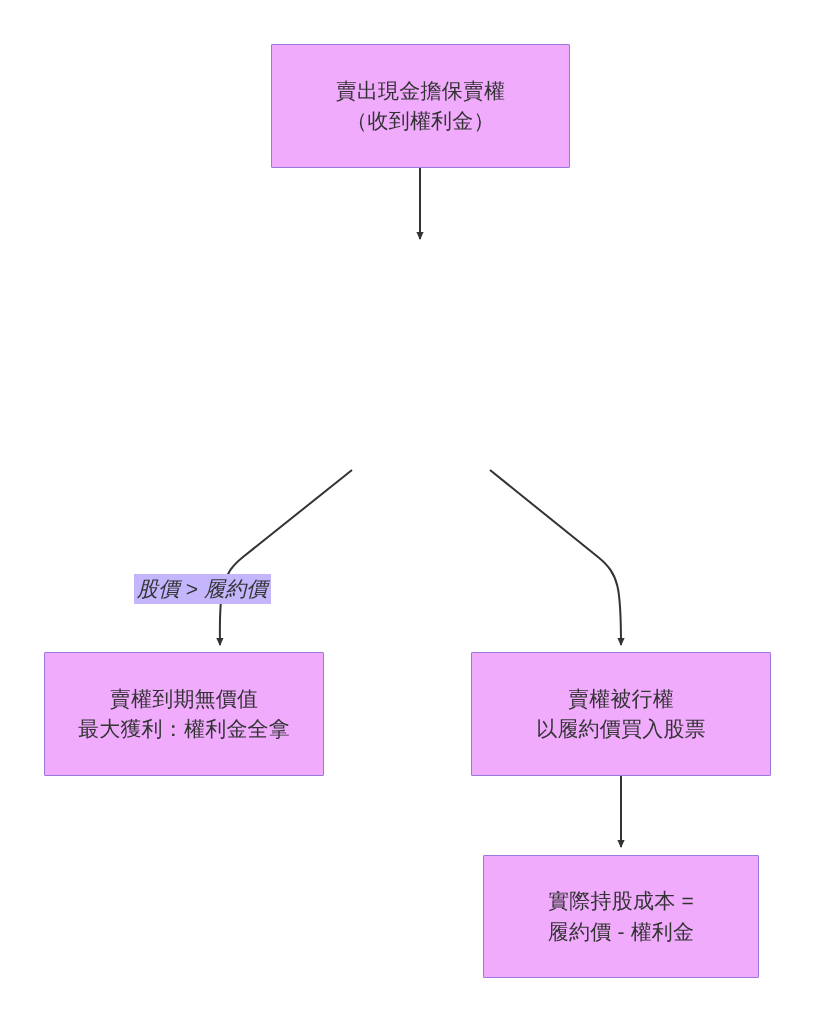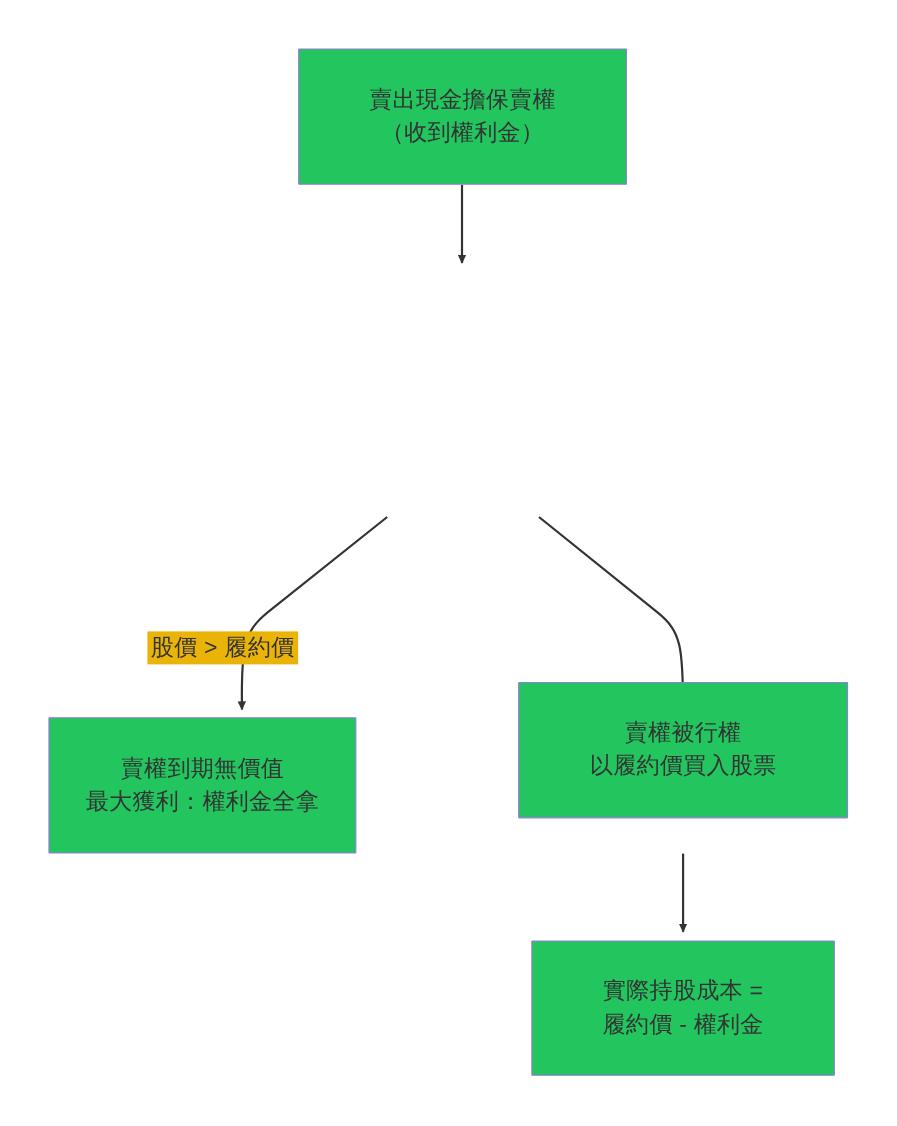--- a/index.html
+++ b/index.html
@@ -43,21 +43,21 @@
   .node {
     position: absolute;
     z-index: 2;
     box-sizing: border-box;
     display: flex;
     align-items: center;
     justify-content: center;
   }
 
   .node-rect {
-    background: #22c55e;
+    background: #f0abfc;
     border: 1.6px solid #9a78e0;
     border-radius: 1px;
   }
 
   .node-label {
     color: #333333;
     font-size: 21px;
     line-height: 1.45;
     text-align: center;
     white-space: pre-line;
@@ -96,24 +96,25 @@
     letter-spacing: 0.2px;
   }
 
   
   .edge-label {
     position: absolute;
     z-index: 3;
     color: #333333;
     font-size: 21px;
     line-height: 1.25;
-    background: #eab308;
+    background: #c4b5fd;
     padding: 2px 3px;
     white-space: nowrap;
     letter-spacing: 0.2px;
+    font-style: italic;
   }
 </style>
 </head>
 <body>
 
 <div id="flowchart">
 
   <svg id="edges" viewBox="0 0 815 1024" width="815" height="1024" xmlns="http://www.w3.org/2000/svg">
     <defs>
       <marker id="arrowhead" markerWidth="9" markerHeight="9" refX="7.4" refY="4.5" orient="auto" markerUnits="userSpaceOnUse">
@@ -134,21 +135,21 @@
     <span class="node-label">賣出現金擔保賣權
 （收到權利金）</span>
   </div>
 
 
   <div class="node node-rect" style="left:44px; top:652px; width:280px; height:124px;">
     <span class="node-label">賣權到期無價值
 最大獲利：權利金全拿</span>
   </div>
 
-  <div class="node node-rect" style="left:471px; top:620px; width:300px; height:124px;">
+  <div class="node node-rect" style="left:471px; top:652px; width:300px; height:124px;">
     <span class="node-label">賣權被行權
 以履約價買入股票</span>
   </div>
 
   <div class="node node-rect" style="left:483px; top:855px; width:276px; height:123px;">
     <span class="node-label">實際持股成本 =
 履約價 - 權利金</span>
   </div>
 
   <div class="edge-label" style="left:134px; top:574px;">股價 &gt; 履約價</div>

